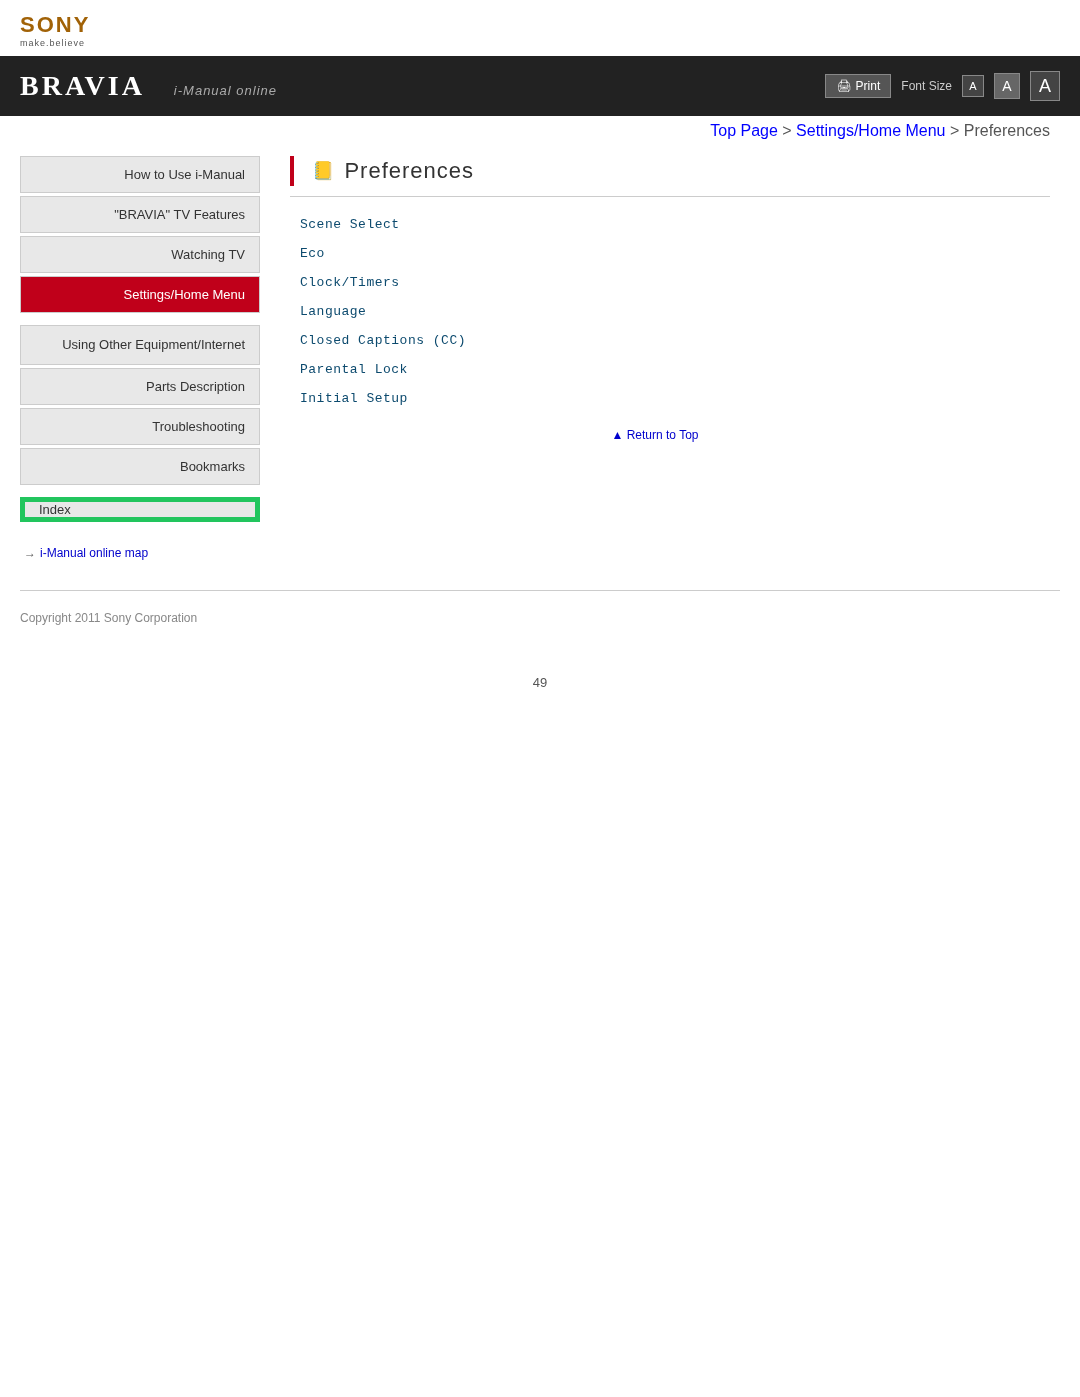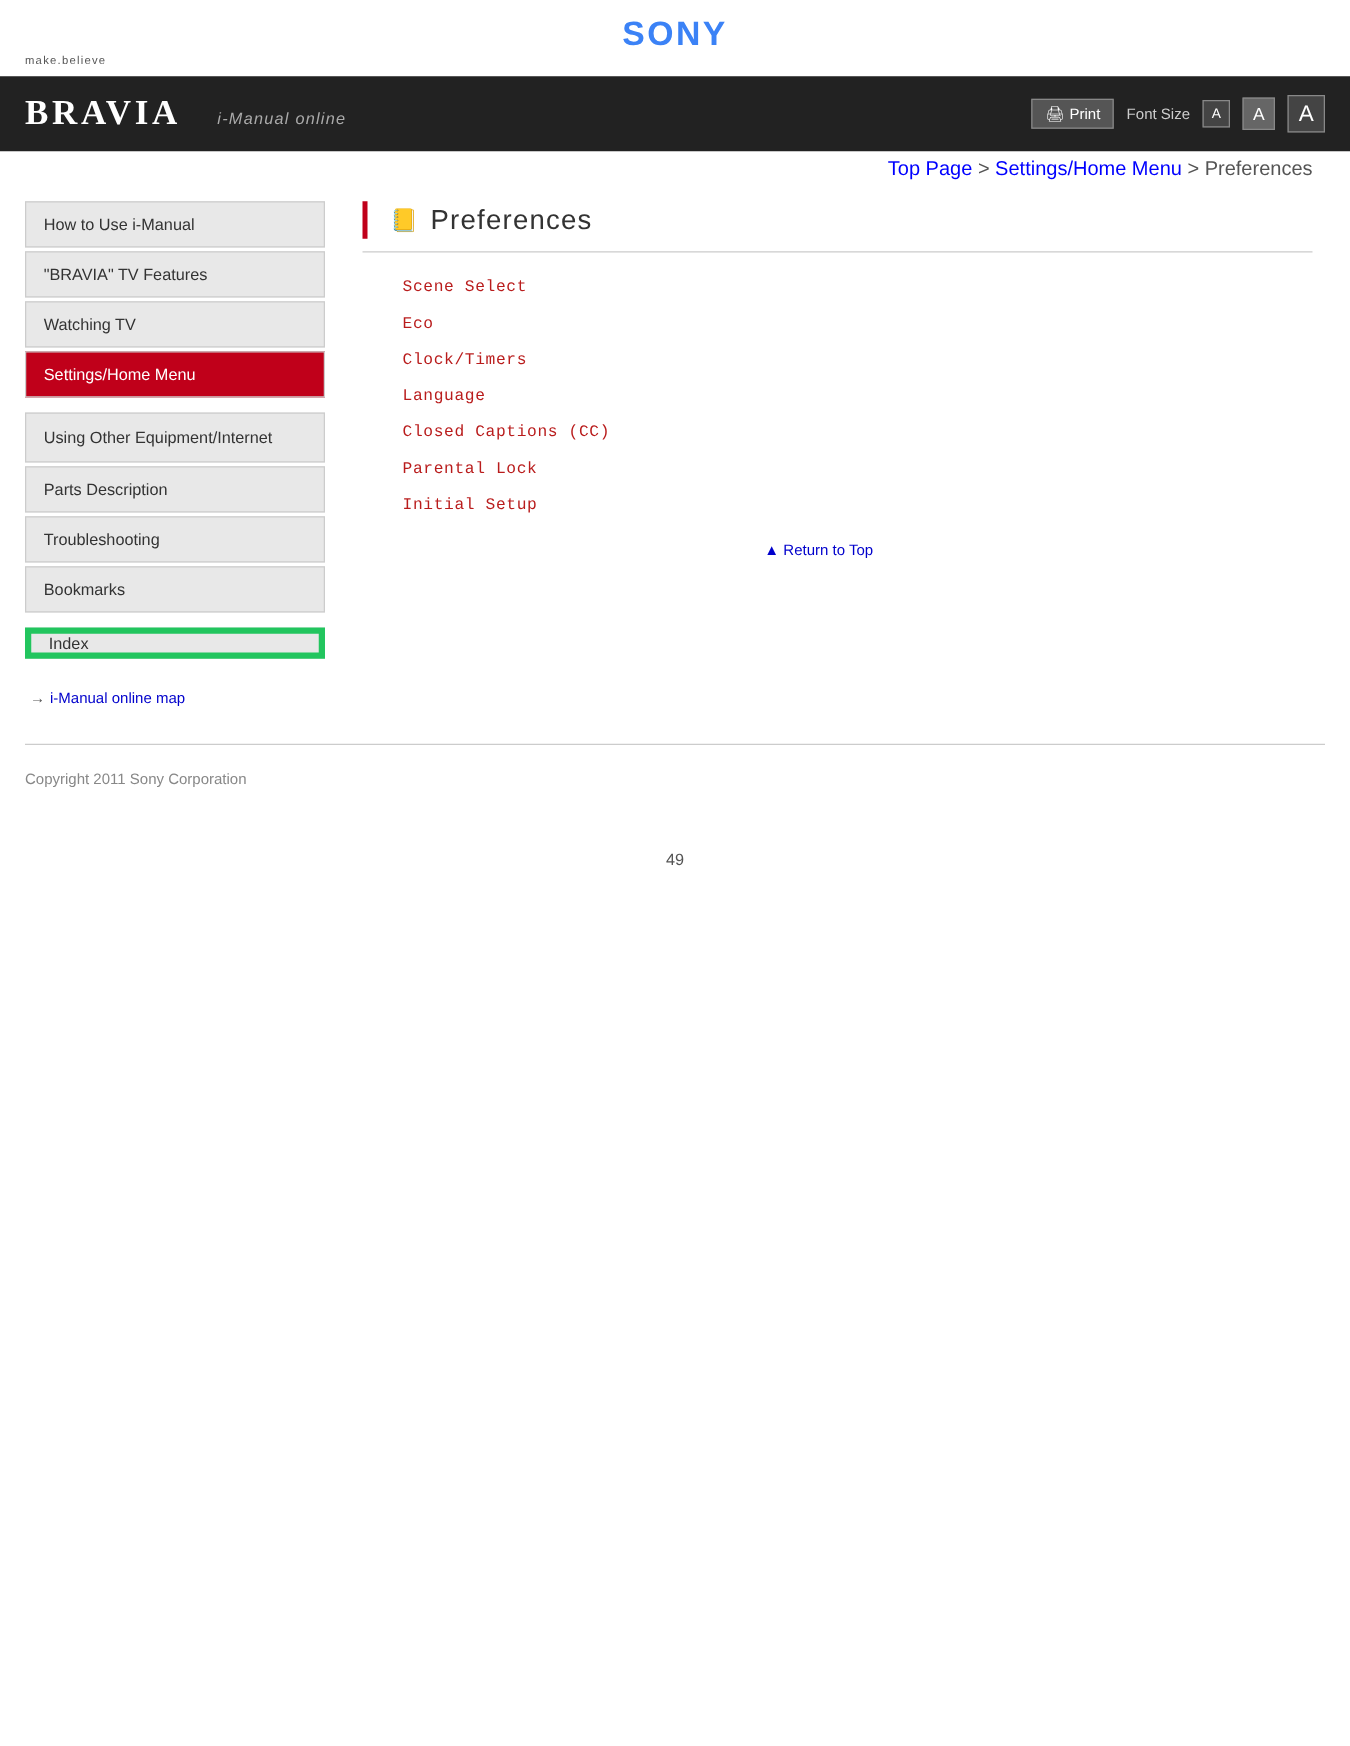--- a/index.html
+++ b/index.html
@@ -13,49 +13,49 @@
     .header-controls { display: flex; align-items: center; gap: 10px; }
     .print-btn { background: #555; border: 1px solid #888; color: #fff; padding: 4px 10px; font-size: 12px; cursor: pointer; display: flex; align-items: center; gap: 4px; }
     .font-size-label { color: #ccc; font-size: 12px; }
     .font-btn { border: 1px solid #888; background: #444; color: #fff; cursor: pointer; display: inline-flex; align-items: center; justify-content: center; }
     .font-btn-sm { font-size: 11px; width: 22px; height: 22px; }
     .font-btn-md { font-size: 14px; width: 26px; height: 26px; background: #666; }
     .font-btn-lg { font-size: 18px; width: 30px; height: 30px; }
 
     
     .sony-logo-area { padding: 12px 20px 8px 20px; }
-    .sony-logo { font-size: 27px; font-weight: bold; color: #3b82f6; letter-spacing: 2px; font-family: Arial, sans-serif; text-align: center; }
+    .sony-logo { font-size: 22px; font-weight: bold; color: #a16207; letter-spacing: 2px; font-family: Arial, sans-serif; }
     .sony-tagline { font-size: 9px; color: #555; letter-spacing: 1px; }
 
     
     .breadcrumb { text-align: right; padding: 6px 30px; font-size: 16px; color: #555; }
     .breadcrumb a { color: #00f; text-decoration: none; }
     .breadcrumb span { color: #555; }
 
     
     .main-layout { display: flex; padding: 10px 20px 20px 20px; gap: 20px; }
 
     
     .sidebar { width: 240px; flex-shrink: 0; }
-    .sidebar-item { background: #e8e8e8; border: 1px solid #ccc; padding: 10px 14px; margin-bottom: 3px; cursor: pointer; font-size: 13px; color: #333; }
+    .sidebar-item { background: #e8e8e8; border: 1px solid #ccc; padding: 10px 14px; margin-bottom: 3px; cursor: pointer; font-size: 13px; color: #333; text-align: right; }
     .sidebar-item.active { background: #c0001a; color: #fff; }
     .sidebar-item.multi-line { line-height: 1.4; margin-top: 12px; }
     .sidebar-index { background: #e8e8e8; border: 5px solid #22c55e; padding: 0 14px; margin-top: 12px; cursor: pointer; font-size: 13px; color: #333; }
     .sidebar-map-link { margin-top: 22px; padding-left: 4px; }
     .sidebar-map-link a { color: #00c; font-size: 12px; text-decoration: none; }
     .arrow-icon { color: #555; margin-right: 4px; }
 
     
     .content { flex: 1; padding: 0 10px; }
     .page-title-section { display: flex; align-items: center; gap: 10px; border-bottom: 1px solid #ccc; padding-bottom: 10px; margin-bottom: 20px; }
     .preferences-icon { color: #555; font-size: 18px; }
     .page-title { font-size: 22px; font-weight: normal; color: #333; letter-spacing: 1px; }
 
     .content-links { display: flex; flex-direction: column; gap: 14px; padding-left: 10px; }
-    .content-link { color: #b91c1c; font-size: 14px; text-decoration: none; font-family: 'Courier New', monospace; font-size: 13px; letter-spacing: 0.5px; margin-left: 22px; }
+    .content-link { color: #0c4a6e; font-size: 14px; text-decoration: none; font-family: 'Courier New', monospace; font-size: 13px; letter-spacing: 0.5px; }
 
     
     .return-to-top { text-align: center; padding: 20px 30px 10px 0; }
     .return-to-top a { color: #00c; font-size: 12px; text-decoration: none; }
 
     
     .footer-divider { border: none; border-top: 1px solid #ccc; margin: 10px 20px; }
     .footer { padding: 10px 20px 30px 20px; color: #888; font-size: 12px; }
 
     

